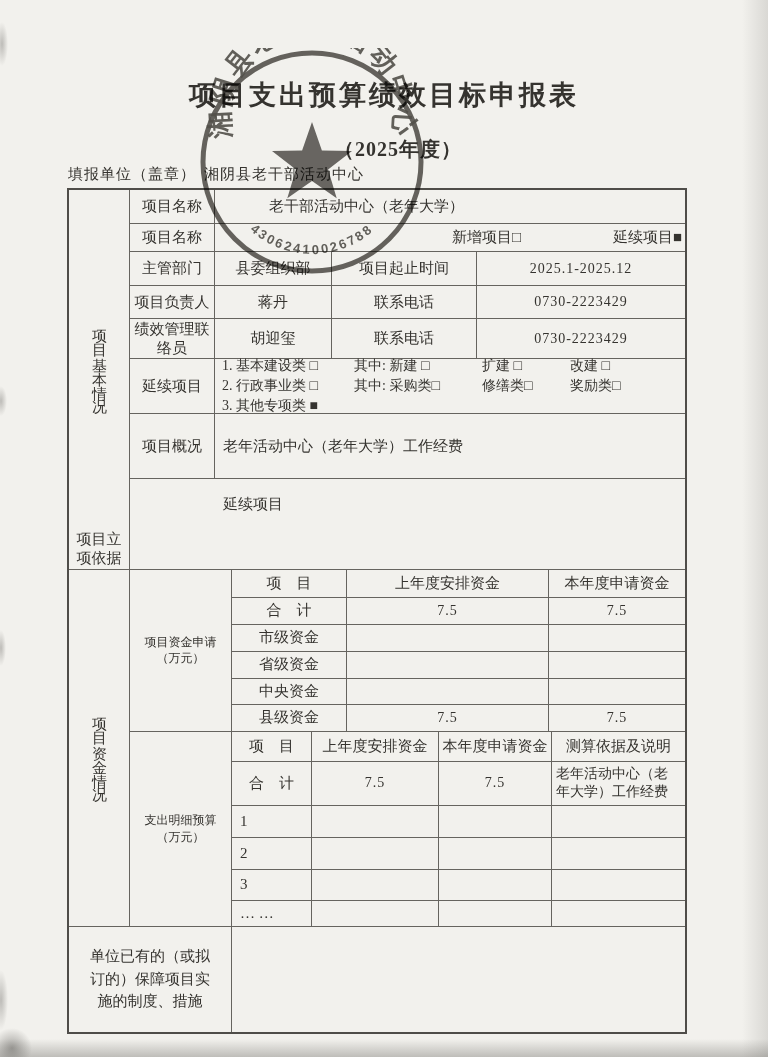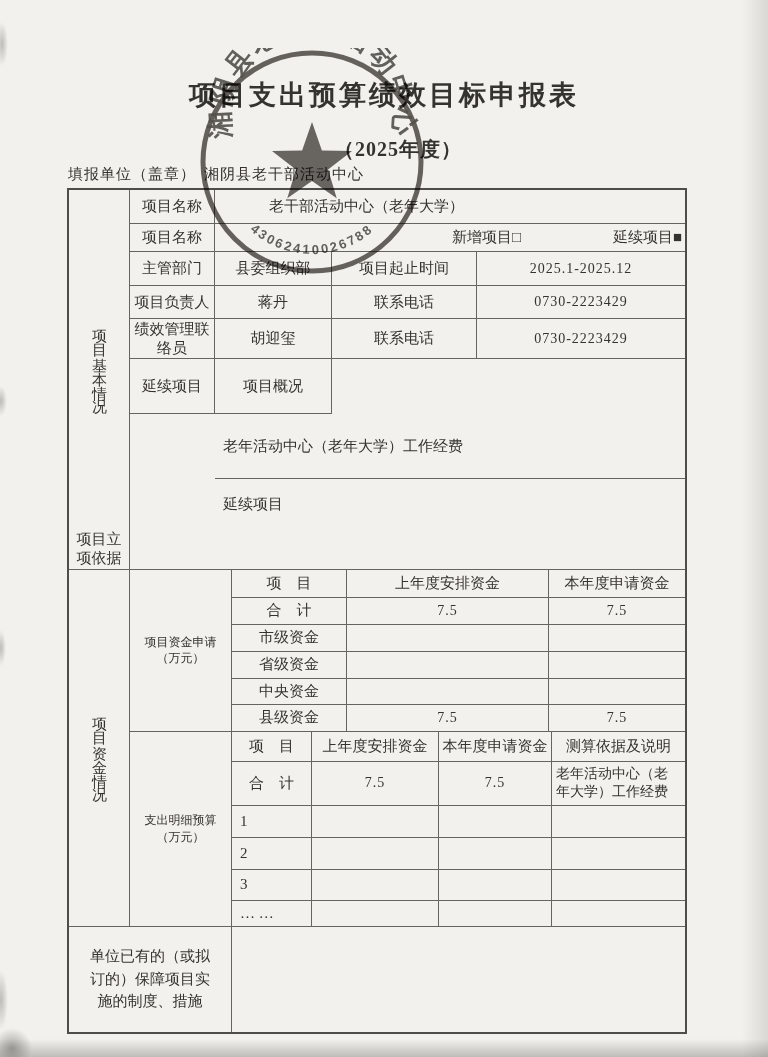--- a/index.html
+++ b/index.html
@@ -128,20 +128,37 @@
     <div class="cell">蒋丹</div>
     <div class="cell">联系电话</div>
     <div class="cell nbr num">0730-2223429</div>
 
     <div class="cell">绩效管理联络员</div>
     <div class="cell">胡迎玺</div>
     <div class="cell">联系电话</div>
     <div class="cell nbr num">0730-2223429</div>
 
     <div class="cell">延续项目</div>
+    <div class="cell span3 nbr type-content">
+      <div class="type-line">
+        <span class="tc1">1. 基本建设类 □</span>
+        <span class="tc2">其中: 新建  □</span>
+        <span class="tc3">扩建  □</span>
+        <span class="tc4">改建  □</span>
+      </div>
+      <div class="type-line">
+        <span class="tc1">2. 行政事业类 □</span>
+        <span class="tc2">其中: 采购类□</span>
+        <span class="tc3">修缮类□</span>
+        <span class="tc4">奖励类□</span>
+      </div>
+      <div class="type-line">
+        <span class="tc1">3. 其他专项类 ■</span>
+      </div>
+    </div>
 
     <div class="cell">项目概况</div>
     <div class="cell span3 nbr left-al pad8">老年活动中心（老年大学）工作经费</div>
 
     <div class="cell span3 nbr nbb left-al pad8">延续项目</div>
     <div class="cell nbb">项目立项依据</div>
   </div>
 
   <div class="sec2">
     <div class="side-label sec2-side">项目资金情况</div>

